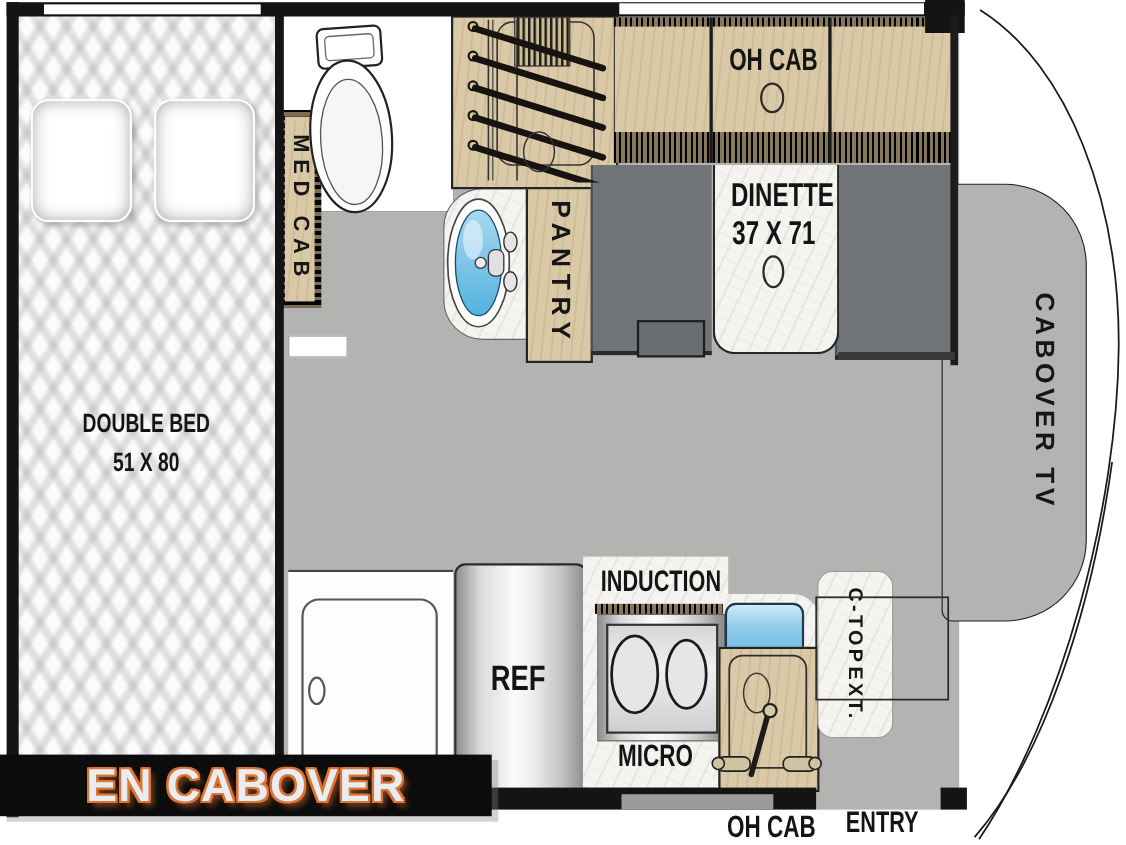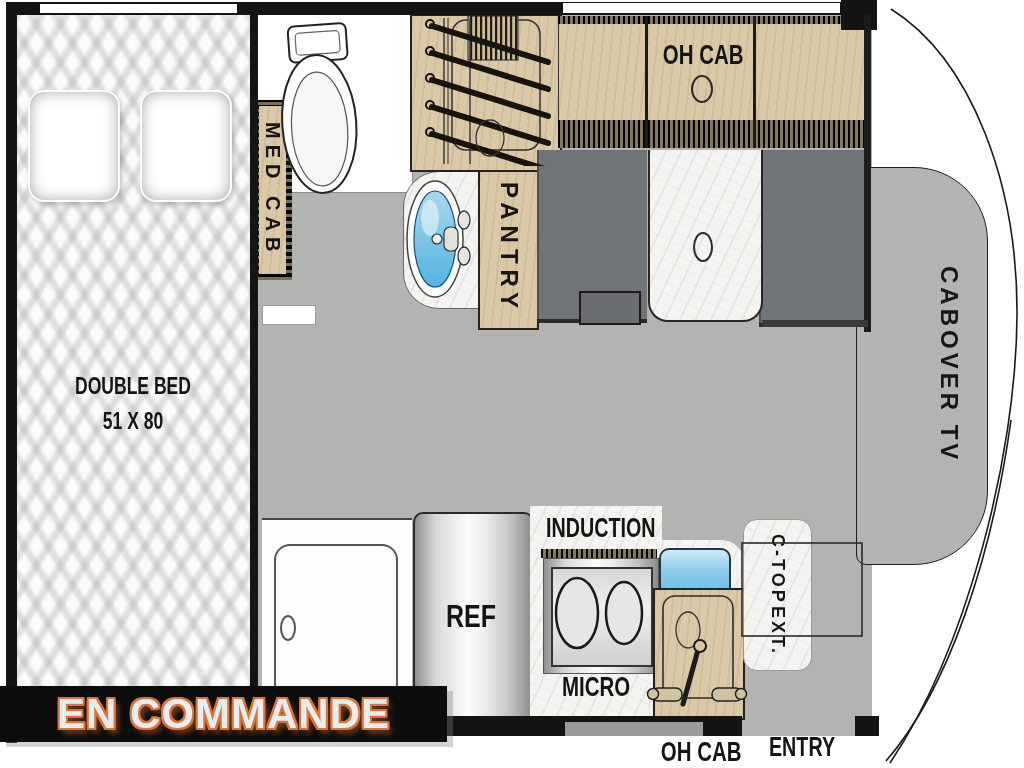--- a/index.html
+++ b/index.html
@@ -197,30 +197,34 @@
     <rect x="742" y="543" width="120" height="93" fill="none" stroke="#2b2b2b" stroke-width="1.6"></rect>
   </svg>
 
   <div class="abs lbl" style="left:30px;top:368px;width:206px;font-size:24px;line-height:35px;">
     <div class="cx">DOUBLE BED</div>
     <div class="cx">51 X 80</div>
   </div>
 
   <div class="abs lbl cx" style="left:648px;top:40px;width:110px;font-size:28px;">OH CAB</div>
 
+  <div class="abs lbl" style="left:650px;top:160px;width:107px;font-size:30px;line-height:35px;">
+    <div class="cx">DINETTE</div>
+    <div class="cx">37 X 71</div>
+  </div>
 
   <div class="abs lbl vtext" style="left:932px;top:252px;width:34px;height:226px;font-size:24px;letter-spacing:4px;">CABOVER TV</div>
 
   <div class="abs lbl cx78" style="left:438px;top:600px;width:66px;font-size:32px;">REF</div>
 
   <div class="abs lbl cx" style="left:528px;top:514px;width:134px;font-size:27px;">INDUCTION</div>
 
   <div class="abs lbl cx" style="left:530px;top:672px;width:132px;font-size:28px;">MICRO</div>
 
   <div class="abs lbl cx" style="left:646px;top:737px;width:110px;font-size:28px;">OH CAB</div>
 
   <div class="abs lbl cx" style="left:750px;top:733px;width:104px;font-size:27px;">ENTRY</div>
 
   <div id="banner" class="abs" style="left:0px;top:686px;width:447px;height:56px;">
-    <span class="txt">EN COMMANDE</span>
+    <span class="txt">EN CABOVER</span>
   </div>
 
 </div>
 
 </body></html>

